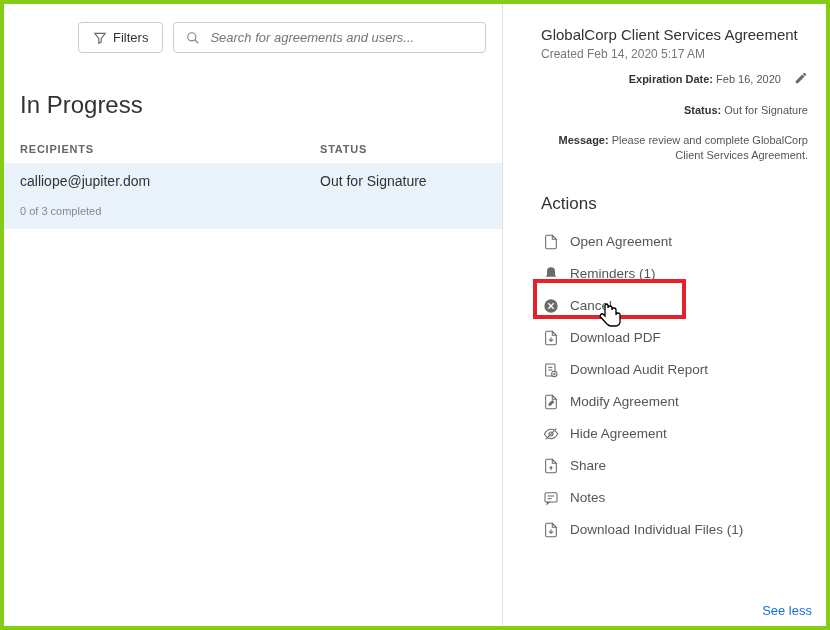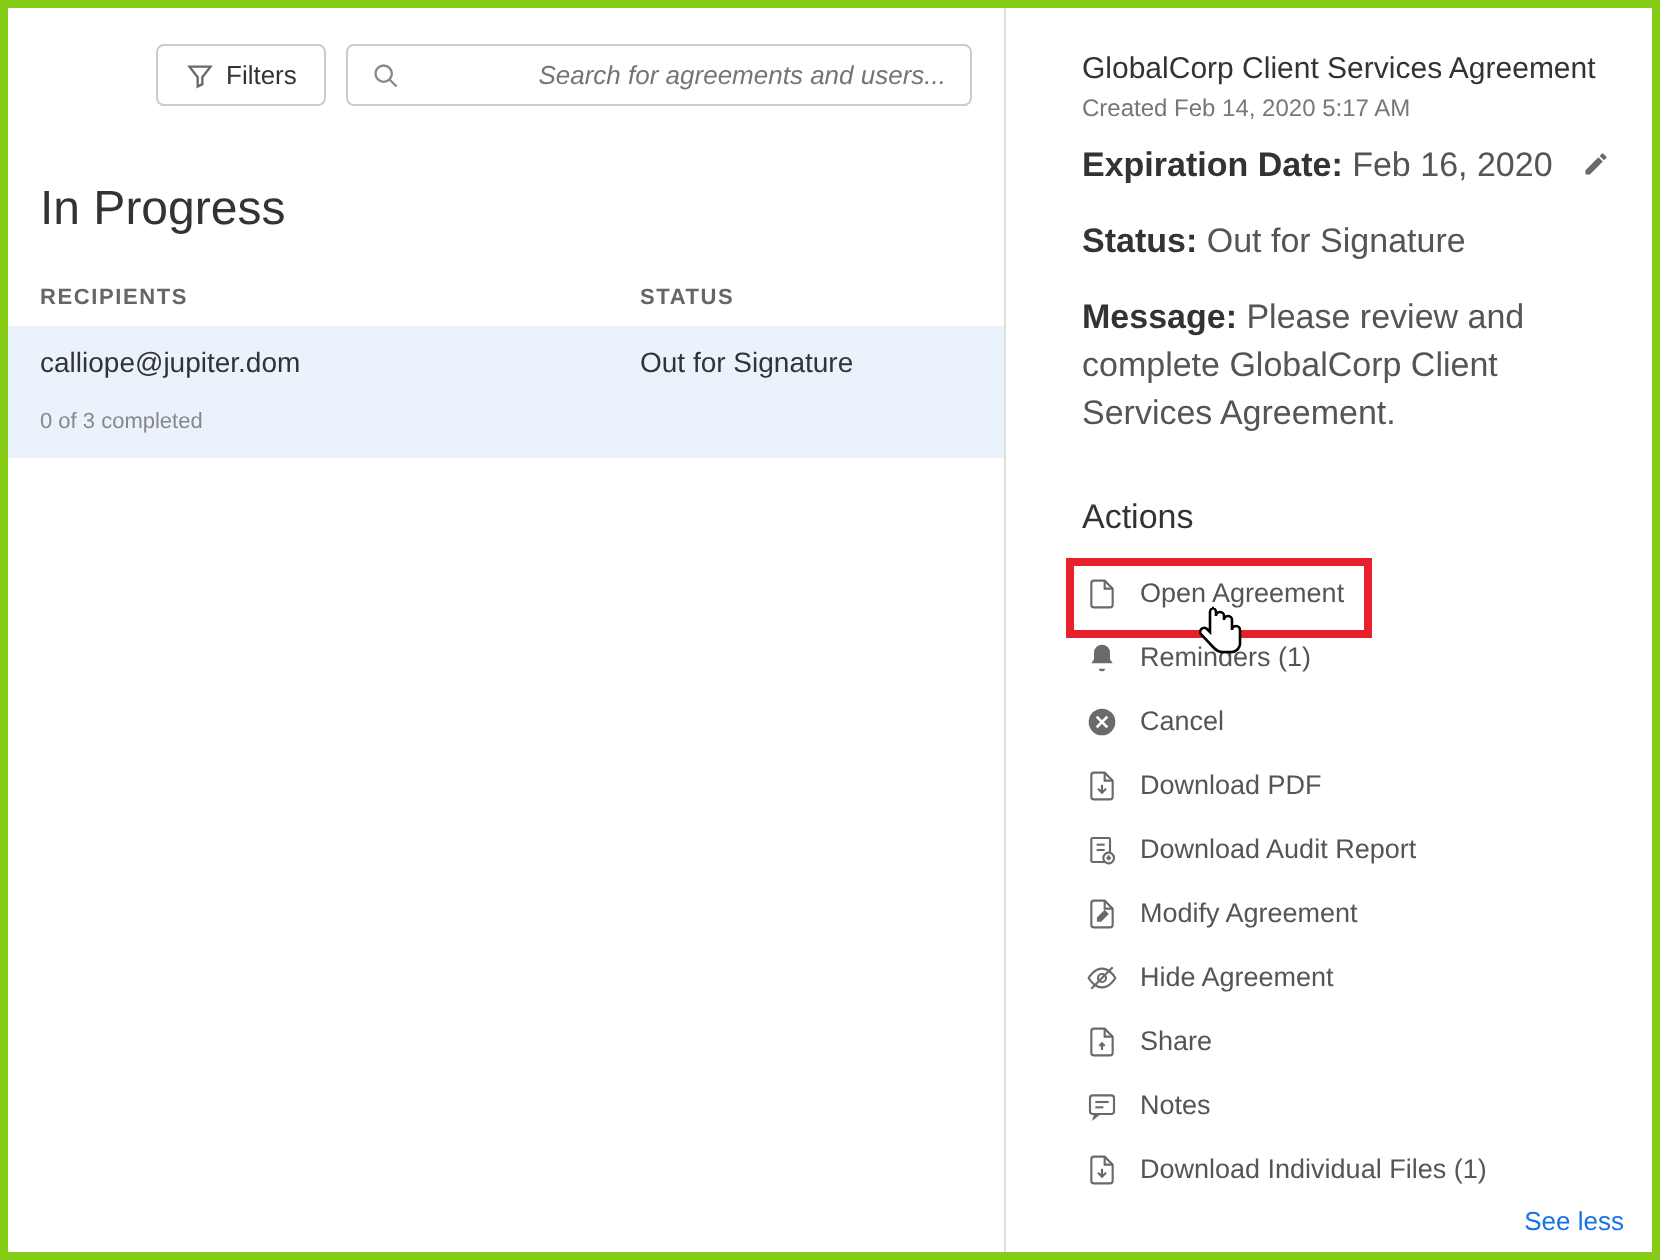--- a/index.html
+++ b/index.html
@@ -50,21 +50,20 @@
       border-radius: 4px;
       padding: 7px 12px;
     }
     .search-box input {
       border: none;
       outline: none;
       font-size: 13px;
       font-style: italic;
       color: #a21caf;
       flex: 1;
-      text-align: right;
     }
     .section-title {
       font-size: 24px;
       font-weight: 400;
       color: #333;
       padding: 20px 16px 16px 16px;
     }
     .table-header {
       display: flex;
       padding: 8px 16px;
@@ -96,24 +95,25 @@
       font-weight: 400;
       color: #333;
       margin-bottom: 4px;
     }
     .doc-created {
       font-size: 12px;
       color: #777;
       margin-bottom: 10px;
     }
     .meta-row {
-      font-size: 17px;
+      font-size: 11px;
       color: #555;
       margin-bottom: 14px;
       line-height: 1.4;
+      text-align: right;
     }
     .meta-label { font-weight: 700; color: #333; }
     .pencil-icon { display: inline-block; margin-left: 10px; vertical-align: middle; cursor: pointer; }
 
     .actions-header {
       font-size: 17px;
       font-weight: 400;
       color: #333;
       margin-top: 30px;
       margin-bottom: 12px;

